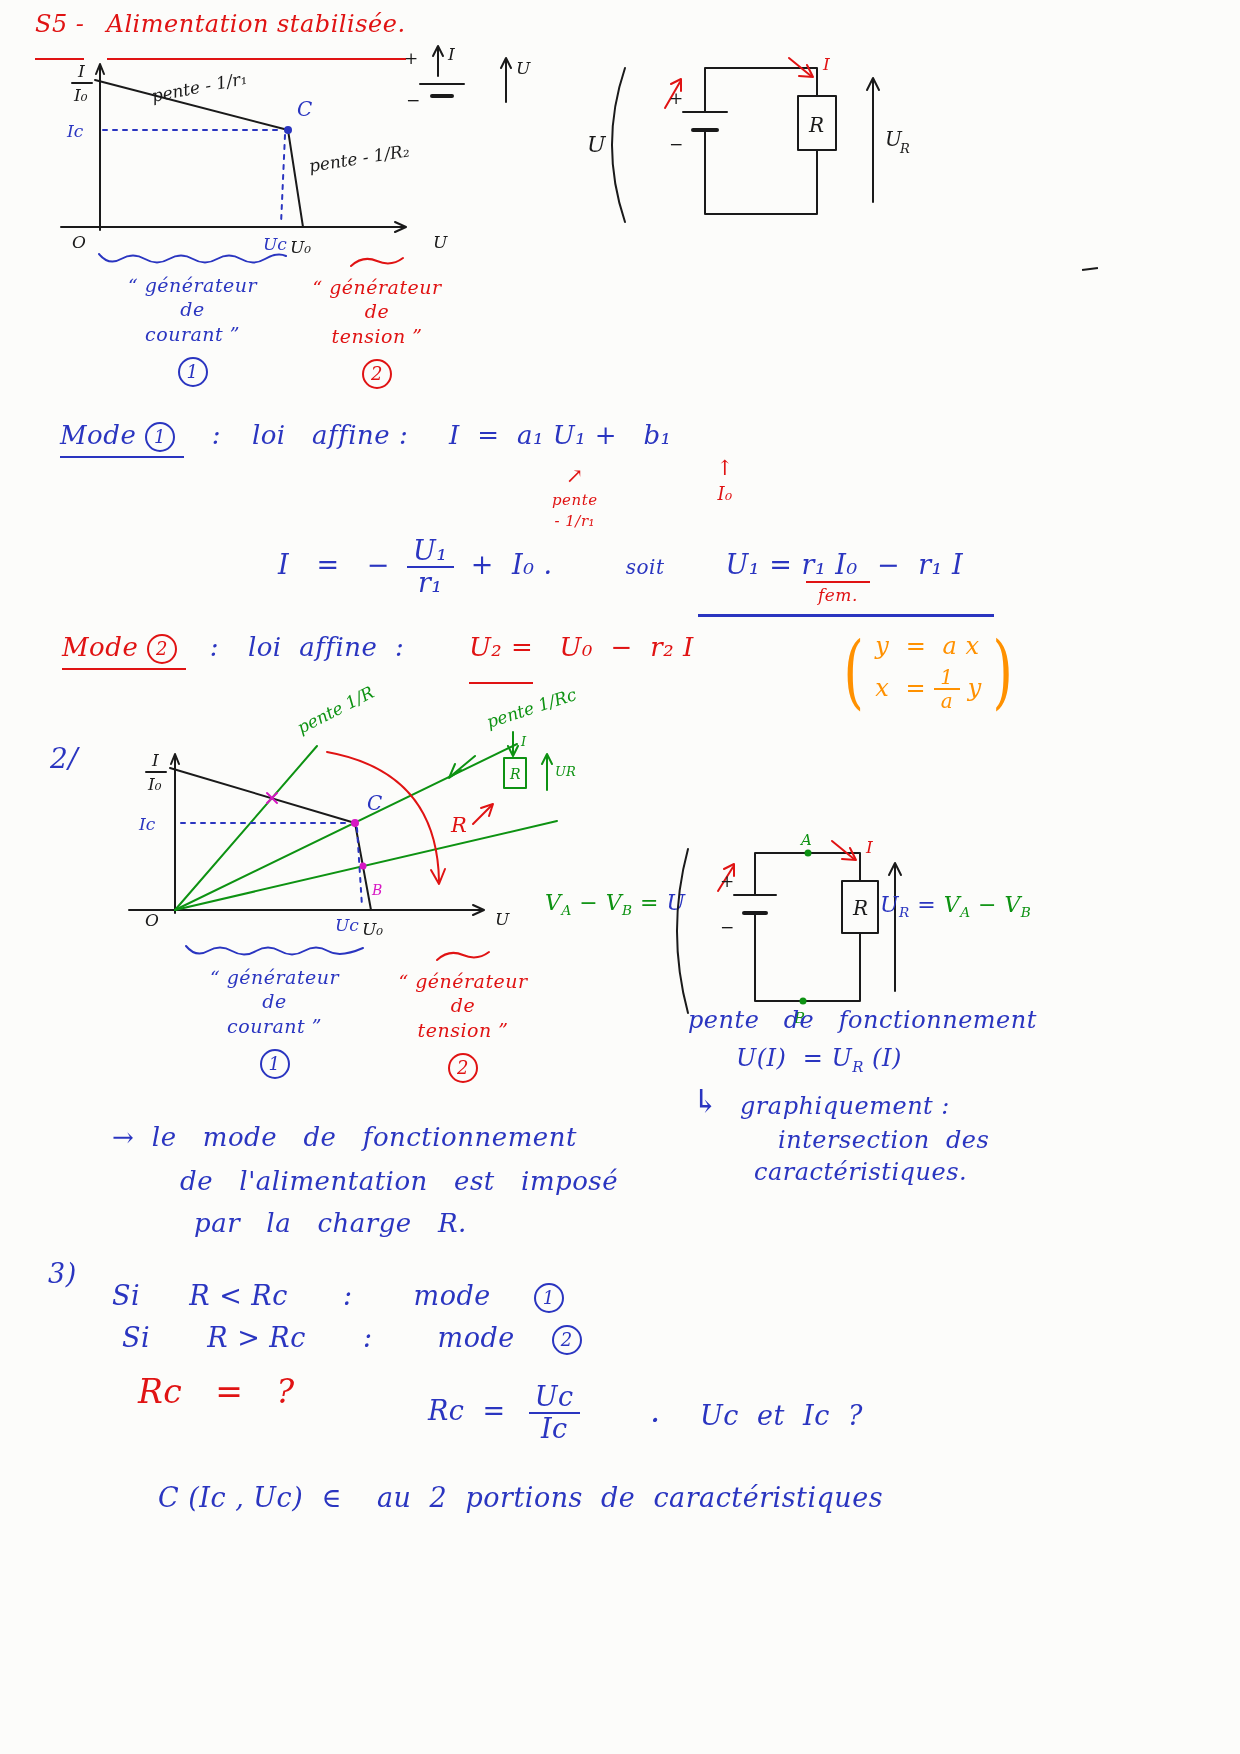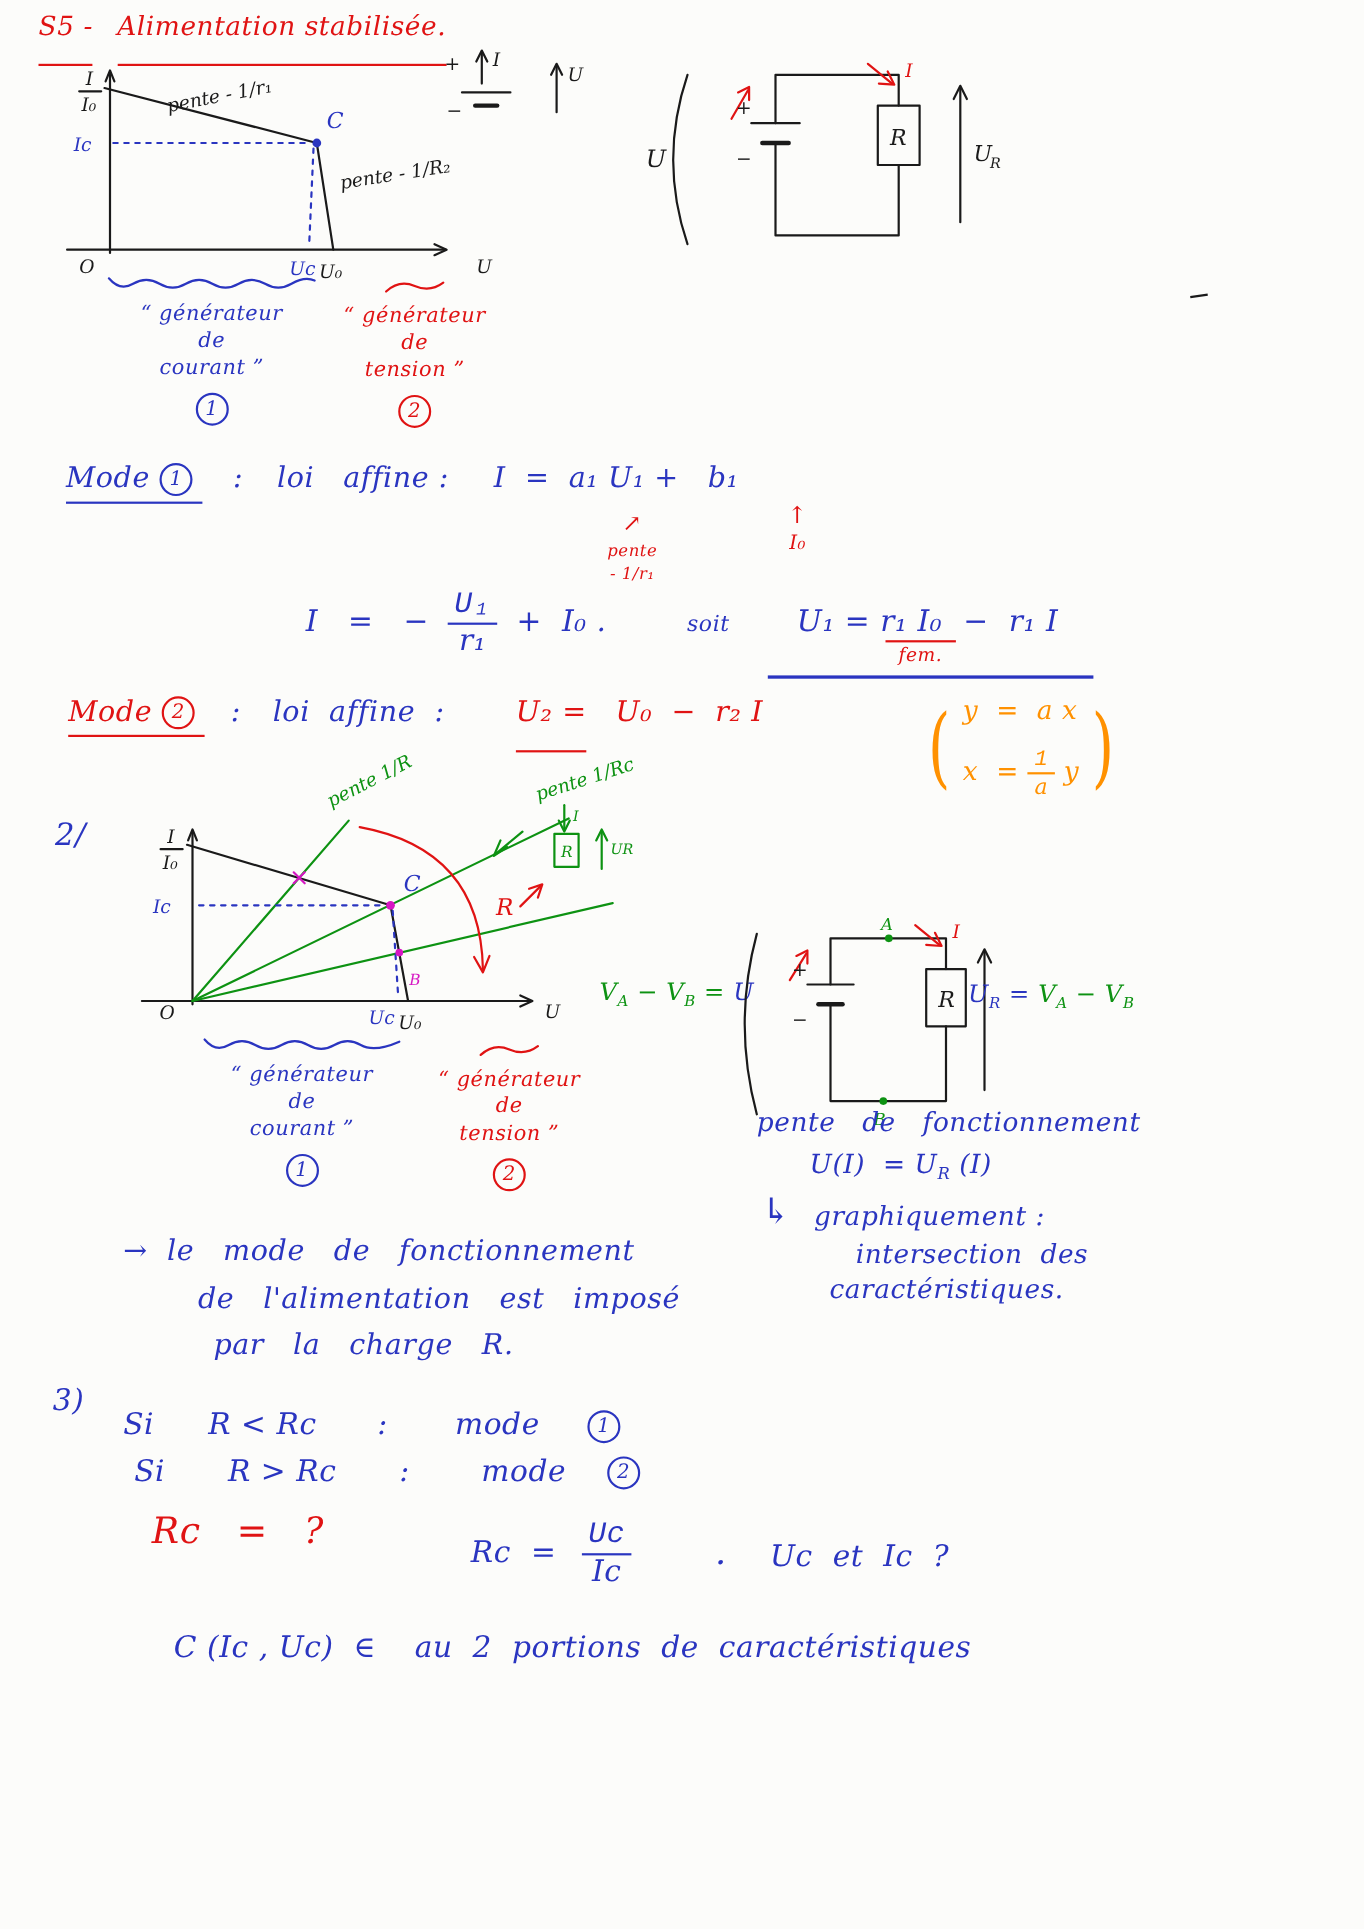--- a/index.html
+++ b/index.html
@@ -9,25 +9,25 @@
   .hw{font-style:italic;letter-spacing:.5px;}
   [data-bind]{white-space:pre;}
   .blue{color:var(--blue);} .red{color:var(--red);} .green{color:var(--green);}
   .orange{color:var(--orange);}
   .u-blue{border-bottom:2.5px solid var(--blue);padding-bottom:6px;}
   .u-red{border-bottom:2.5px solid var(--red);padding-bottom:6px;}
   .u-red-sm{border-bottom:2px solid var(--red);padding-bottom:20px;}
   .circ{display:inline-block;min-width:30px;height:30px;border:2px solid currentColor;border-radius:50%;
         text-align:center;line-height:26px;font-size:18px;font-style:italic;vertical-align:middle;}
   .frac{display:inline-flex;flex-direction:column;align-items:center;vertical-align:middle;line-height:1.1;}
-  .frac .fnum{border-bottom:2px solid currentColor;padding:0 6px;font-family:Liberation Mono, monospace;}
+  .frac .fnum{border-bottom:2px solid currentColor;padding:0 6px;}
   .legend{text-align:center;line-height:1.3;font-style:italic;}
   .legend .circ{margin-top:10px;}
   .bigparen{font-size:80px;font-weight:400;line-height:.95;display:inline-block;transform:scaleX(.65);font-style:normal;vertical-align:middle;}
-  .aside-lines{display:inline-flex;flex-direction:column;gap:20px;vertical-align:middle;font-size:24px;}
+  .aside-lines{display:inline-flex;flex-direction:column;gap:6px;vertical-align:middle;font-size:24px;}
   .fem-wrap{position:relative;display:inline-block;}
   .fem{position:absolute;left:8%;top:104%;font-size:17px;border-top:2px solid var(--red);padding:2px 12px 0;color:var(--red);white-space:nowrap;}
   sub{font-size:.62em;}
   svg{overflow:visible;}
   svg line,svg path,svg polyline,svg rect{fill:none;stroke:var(--ink);stroke-width:2;stroke-linecap:round;stroke-linejoin:round;}
   svg circle{stroke:none;}
   svg text{font-family:"DejaVu Serif",serif;font-style:italic;font-size:17px;fill:var(--ink);stroke:none;white-space:pre;}
   .st-blue{stroke:var(--blue)!important;} .st-red{stroke:var(--red)!important;}
   .st-green{stroke:var(--green)!important;} .st-mag{stroke:var(--magenta)!important;}
   .fl-blue{fill:var(--blue)!important;} .fl-red{fill:var(--red)!important;}

